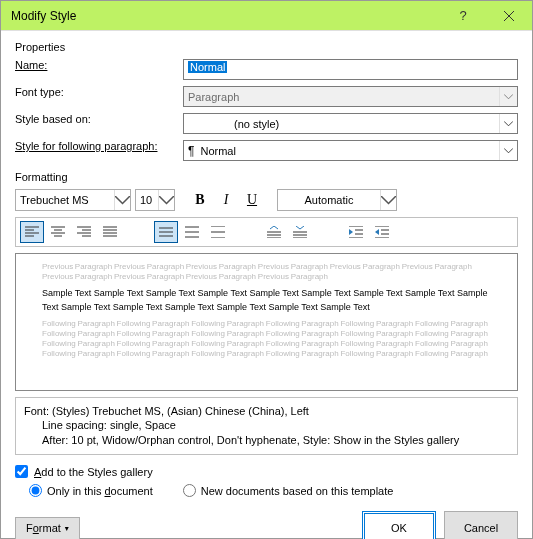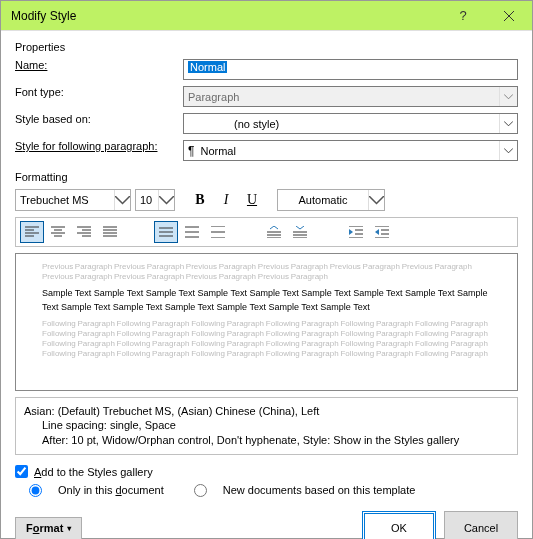--- a/index.html
+++ b/index.html
@@ -110,21 +110,21 @@
     width: 22px; height: 22px;
     border: 1px solid transparent;
     display:flex; align-items:center; justify-content:center;
     font-family: "Times New Roman", serif;
     font-size: 14px;
   }
   .fmtbtn.bold { font-weight: bold; }
   .fmtbtn.italic { font-style: italic; font-family: "Times New Roman", serif; }
   .fmtbtn.underline { text-decoration: underline; }
   .fontcolor {
-    width: 108px; height: 22px;
+    width: 120px; height: 22px;
     border: 1px solid #adadad;
     display:flex; align-items:center; justify-content:center;
     position:relative; background:#fff;
     padding-right: 16px;
   }
   .parabar {
     border: 1px solid #c0c0c0;
     height: 30px;
     display: flex;
     align-items: center;
@@ -166,35 +166,34 @@
     padding: 6px 8px;
     font-size: 11px;
     line-height: 1.3;
     margin-bottom: 10px;
     height: 58px;
   }
   .desc .indent { padding-left: 18px; display:block; }
   .checkrow { display:flex; align-items:center; gap:6px; margin-bottom: 6px; }
   .checkrow input { margin:0; width:13px; height:13px;}
   .radiorow { display:flex; align-items:center; gap: 16px; margin-bottom: 14px;}
-  .radiorow label { display:flex; gap:16px;padding-left:14px; }
+  .radiorow label { display:flex; align-items:center; gap:5px;padding-left:14px; }
   .radiorow input { margin:0; width:13px; height:13px;}
   .footer {
     display:flex;
     align-items:center;
     padding: 0 0 2px 0;
   }
   .formatbtn {
     height: 23px;
     border: 1px solid #adadad;
     background: #e1e1e1;
     padding: 0 10px;
     display:flex; align-items:center; gap:4px;
     font-size: 11px;
-    font-weight: bold;
   }
   .formatbtn .tri { font-size: 8px; }
   .footer .spacer { flex:1; }
   .btn {
     width: 74px; height: 34px;
     border: 1px solid #adadad;
     background: #e1e1e1;
     font-size: 11px;
     margin-left: 8px;
     display:flex; align-items:center; justify-content:center;
@@ -405,21 +404,21 @@
       </div>
     </div>
 
     <div class="preview">
       <div class="ghost">Previous Paragraph Previous Paragraph Previous Paragraph Previous Paragraph Previous Paragraph Previous Paragraph Previous Paragraph Previous Paragraph Previous Paragraph Previous Paragraph</div>
       <div class="sample">Sample Text Sample Text Sample Text Sample Text Sample Text Sample Text Sample Text Sample Text Sample Text Sample Text Sample Text Sample Text Sample Text Sample Text Sample Text</div>
       <div class="ghost">Following Paragraph Following Paragraph Following Paragraph Following Paragraph Following Paragraph Following Paragraph Following Paragraph Following Paragraph Following Paragraph Following Paragraph Following Paragraph Following Paragraph Following Paragraph Following Paragraph Following Paragraph Following Paragraph Following Paragraph Following Paragraph Following Paragraph Following Paragraph Following Paragraph Following Paragraph Following Paragraph Following Paragraph</div>
     </div>
 
     <div class="desc">
-      <span>Asian: (Default) Trebuchet MS, (Asian) Chinese (China), Left</span><br>
+      <span>Font: (Styles) Trebuchet MS, (Asian) Chinese (China), Left</span><br>
       <span class="indent">Line spacing:  single, Space</span>
       <span class="indent">After:  10 pt, Widow/Orphan control, Don't hyphenate, Style: Show in the Styles gallery</span>
     </div>
 
     <div class="checkrow">
       <input type="checkbox" checked="" style="">
       <span><span class="accesskey">A</span>dd to the Styles gallery</span>
     </div>
 
     <div class="radiorow">

